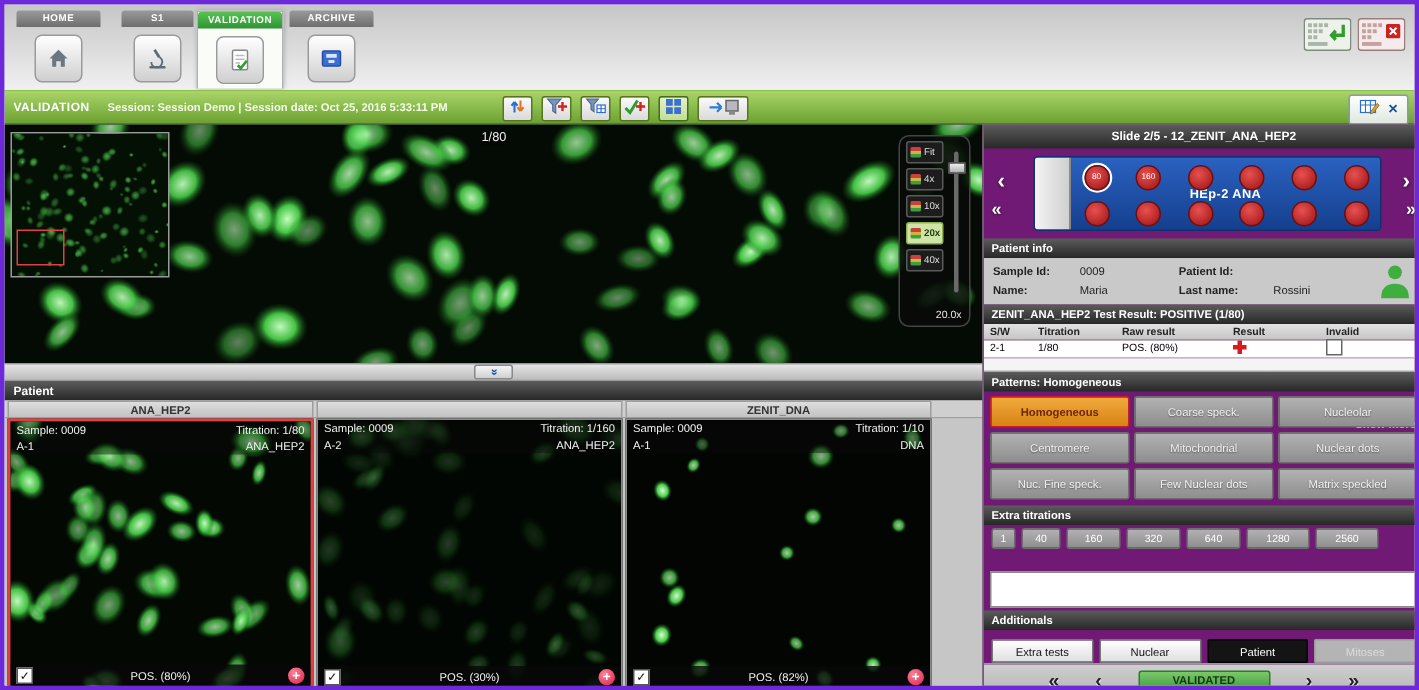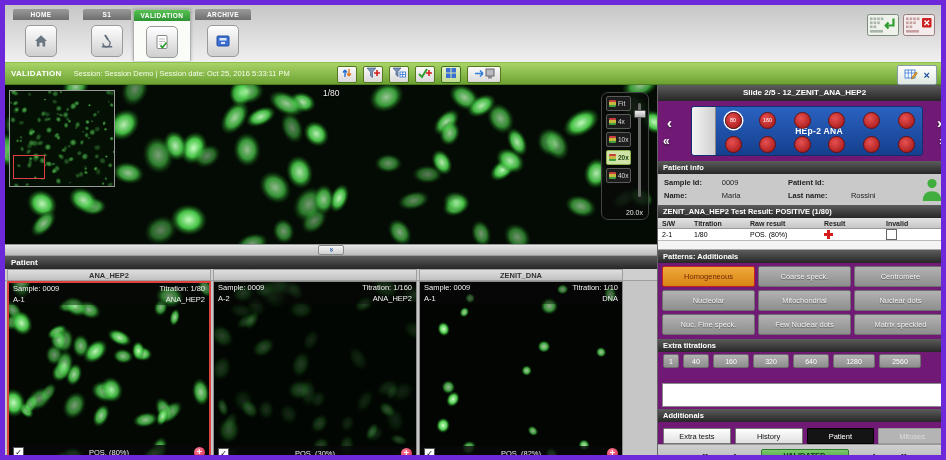--- a/index.html
+++ b/index.html
@@ -1,37 +1,37 @@
 <!DOCTYPE html>
 <html><head>
 <meta charset="utf-8">
 <style>
   html,body{margin:0;padding:0;background:#9a9a9a;}
   #app{position:relative;width:946px;height:460px;background:#e4e4e4;font-family:"Liberation Sans",sans-serif;
-       overflow:hidden;border:5px solid #6d28d9;box-sizing:border-box;-webkit-font-smoothing:antialiased;}
+       overflow:hidden;border:3px solid #6d28d9;box-sizing:border-box;-webkit-font-smoothing:antialiased;}
   button{font-family:"Liberation Sans",sans-serif;}
 
   
   .topbar{position:absolute;left:0;top:0;width:100%;height:57px;background:linear-gradient(#c6c6c6,#f0f0f0);}
   .tab{position:absolute;top:4px;height:52px;box-sizing:border-box;cursor:pointer;}
   .tab-strip{height:11px;line-height:11px;text-align:center;font-size:6.5px;font-weight:bold;color:#fff;
              background:linear-gradient(#9a9a9a,#6e6e6e);border-radius:2px 2px 0 0;letter-spacing:.4px;}
   .tab.active{background:#fafcf8;border:1px solid #b0b0b0;border-bottom:none;box-shadow:0 0 3px rgba(0,0,0,.25);}
   .tab.active .tab-strip{background:linear-gradient(#57c252,#2e9433);}
   .tab-body{display:flex;justify-content:center;padding-top:5px;}
   .tab-ic{width:30px;height:30px;border-radius:5px;background:linear-gradient(#ffffff,#cfcfcf);
           border:1px solid #9a9a9a;display:flex;align-items:center;justify-content:center;}
   .kbds{position:absolute;right:6px;top:9px;display:flex;gap:4px;}
 
   
   .toolbar{position:absolute;left:0;top:57px;width:100%;height:23px;box-sizing:border-box;
            background:linear-gradient(#a9d468,#6ca232);border-top:1px solid #8cbf4e;border-bottom:1px solid #4e7d22;
            display:flex;align-items:center;}
   .tb-title{font-size:8px;font-weight:bold;color:#fff;margin-left:6px;letter-spacing:.3px;}
-  .tb-session{font-size:7.5px;font-weight:normal;color:#f4fce8;margin-left:12px;}
+  .tb-session{font-size:7.5px;font-weight:bold;color:#f4fce8;margin-left:12px;}
   .tb-btns{position:absolute;left:332px;top:3px;display:flex;gap:6px;align-items:center;}
   .tb-btn{width:20px;height:17px;border:1px solid #56771f;border-radius:2px;padding:0;cursor:pointer;
           background:linear-gradient(#fbfbfb,#d9d9d9);display:flex;align-items:center;justify-content:center;}
   .tb-btn.pressed{background:linear-gradient(#e6f2c8,#c2dd92);border-color:#3f6f1f;}
   .tb-btn.wide{width:34px;}
   .tb-right{position:absolute;right:4px;top:2px;height:18px;background:linear-gradient(#ffffff,#dfe8df);
             border:1px solid #8899aa;border-radius:2px;display:flex;align-items:center;gap:6px;padding:0 6px;}
   .tb-x{color:#1a4f9e;font-weight:bold;font-size:11px;line-height:1;cursor:pointer;}
 
   
@@ -125,21 +125,21 @@
   .redplus::after{content:"";position:absolute;left:3px;top:0;width:3px;height:9px;background:#d41c1c;}
   .cb2{display:inline-block;width:9px;height:9px;background:#fff;border:1px solid #666;vertical-align:middle;
        margin-top:-2px;cursor:pointer;}
   .s-gap{position:absolute;left:0;top:156px;width:100%;height:9px;background:#f4f4f4;border-bottom:1px solid #aaa;box-sizing:border-box;}
   .pat-grid{position:absolute;left:0;top:178px;width:100%;height:76px;padding:3px 4px;box-sizing:border-box;
             display:flex;flex-wrap:wrap;gap:3px;align-content:flex-start;}
   .patb{flex:0 0 calc((100% - 6px)/3);height:21px;background:linear-gradient(#b2b2b2,#8e8e8e);
         border:1px solid #6e6e6e;border-radius:2px;color:#f2f2f2;font-size:7.5px;text-shadow:0 1px 1px #555;
         cursor:pointer;padding:0;box-sizing:border-box;}
   .patb.sel{background:linear-gradient(#f0a93c,#d88414);border:1.5px solid #c42222;color:#6e2808;
-            font-weight:normal;text-shadow:none;}
+            font-weight:bold;text-shadow:none;}
   .xt-row{position:absolute;left:0;top:267px;width:100%;height:18px;display:flex;align-items:center;gap:4px;
           padding:0 5px;box-sizing:border-box;}
   .xtb{height:14px;background:linear-gradient(#b2b2b2,#8e8e8e);border:1px solid #6e6e6e;border-radius:2px;
        color:#fff;font-size:7px;padding:0;cursor:pointer;}
   .notes-box{position:absolute;left:4px;top:298px;width:286px;height:24px;background:#fff;border:1px solid #8a8a8a;
              box-sizing:border-box;font-size:7.5px;resize:none;font-family:"Liberation Sans",sans-serif;}
   .add-row{position:absolute;left:0;top:337px;width:100%;height:22px;display:flex;align-items:flex-end;gap:4px;
            padding:0 5px;box-sizing:border-box;}
   .addb{flex:1;height:16px;border:1px solid #777;border-radius:1px;font-size:7.5px;cursor:pointer;padding:0;}
   .addb.lt{background:linear-gradient(#fefefe,#e0e0e0);color:#111;}
@@ -827,28 +827,28 @@
     <div class="sr-r">
       <span class="col1">2-1</span>
       <span class="col2">1/80</span>
       <span class="col3">POS. (80%)</span>
       <span class="col4"><i class="redplus"></i></span>
       <span class="col5"><i class="cb2"></i></span>
     </div>
     <div class="s-gap"></div>
 
     <div class="sbar spread" style="top:165px;">
-      <span>Patterns: Additionals</span>
+      <span>Patterns: Homogeneous</span>
       <span style="cursor:pointer;margin-top:28px;">Show more</span>
     </div>
     <div class="pat-grid">
       <button class="patb sel">Homogeneous</button>
       <button class="patb">Coarse speck.</button>
+      <button class="patb">Nucleolar</button>
       <button class="patb">Centromere</button>
-      <button class="patb">Nucleolar</button>
       <button class="patb">Mitochondrial</button>
       <button class="patb">Nuclear dots</button>
       <button class="patb">Nuc. Fine speck.</button>
       <button class="patb">Few Nuclear dots</button>
       <button class="patb">Matrix speckled</button>
     </div>
 
     <div class="sbar" style="top:254px;">Extra titrations</div>
     <div class="xt-row">
       <button class="xtb" style="width:16px;">1</button>
@@ -858,21 +858,21 @@
       <button class="xtb" style="width:36px;">640</button>
       <button class="xtb" style="width:42px;">1280</button>
       <button class="xtb" style="width:42px;">2560</button>
     </div>
 
     <textarea class="notes-box" style=""></textarea>
 
     <div class="sbar" style="top:324px;">Additionals</div>
     <div class="add-row">
       <button class="addb lt">Extra tests</button>
-      <button class="addb lt">History</button>
+      <button class="addb lt">Nuclear</button>
       <button class="addb dk">Patient</button>
       <button class="addb dis">Mitoses</button>
     </div>
 
     <div class="sfoot">
       <span class="fnav">«</span>
       <span class="fnav">‹</span>
       <button class="fvalid">VALIDATED</button>
       <span class="fnav">›</span>
       <span class="fnav">»</span>

